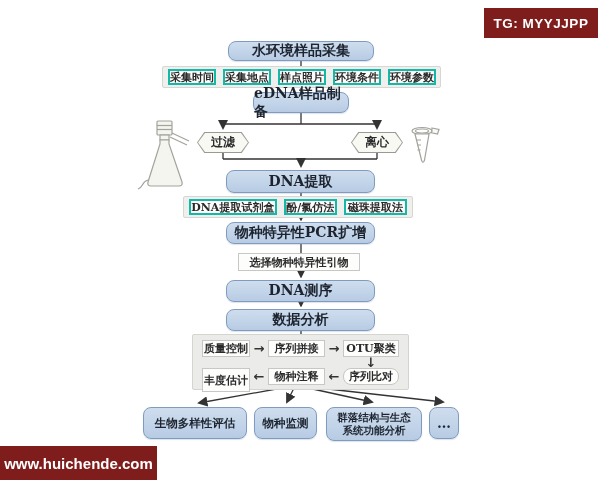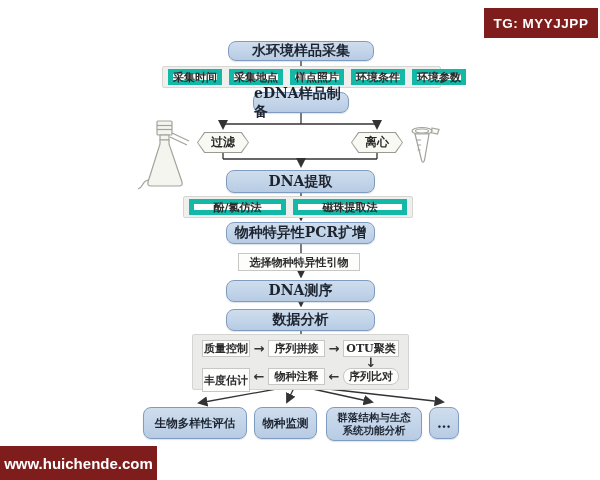--- a/index.html
+++ b/index.html
@@ -14,21 +14,21 @@
     border:1px solid #7f9cc0;border-radius:8px;
     font-size:14px;font-weight:700;color:#1d2430;box-sizing:border-box;
     box-shadow:0 1px 1px rgba(120,140,170,.25);
   }
   .rowbox{
     position:absolute;display:flex;align-items:stretch;box-sizing:border-box;
     background:#efefed;border:1px solid #d6d6d2;border-radius:2px;padding:2px 5px;gap:7px;
   }
   .small{
     display:flex;align-items:center;justify-content:center;flex:1;
-    background:#fdfdfc;border:5px solid #14b8a6;font-size:11px;font-weight:700;color:#2a2a2a;
+    background:#fdfdfc;border:2px solid #14b8a6;font-size:11px;font-weight:700;color:#2a2a2a;
     box-sizing:border-box;white-space:nowrap;
   }
   .smallabs{
     position:absolute;display:flex;align-items:center;justify-content:center;
     background:#fdfdfc;border:1px solid #c7c7c3;font-size:11px;font-weight:700;color:#2a2a2a;
     box-sizing:border-box;white-space:nowrap;
   }
   .panel{
     position:absolute;background:#ebebe9;border:1px solid #d4d4d0;border-radius:2px;box-sizing:border-box;
   }
@@ -119,20 +119,21 @@
       <ellipse cx="14" cy="7" rx="10" ry="3.5"></ellipse>
       <ellipse cx="14" cy="7" rx="6.5" ry="2" fill="#ffffff"></ellipse>
       <path d="M7 10 L21 10 L16.5 36 Q15 41 13.5 36 Z" fill="#ffffff"></path>
       <path d="M9 16 h4 M9 21 h4 M9.5 26 h3" fill="none"></path>
     </g>
   </svg>
 
   <div class="node" style="left:226px;top:170px;width:149px;height:23px;">DNA提取</div>
 
   <div class="rowbox" style="left:183px;top:196px;width:230px;height:22px;">
+    <div class="small" style="flex:1.7;">DNA提取试剂盒</div>
     <div class="small" style="flex:1;">酚/氯仿法</div>
     <div class="small" style="flex:1.2;">磁珠提取法</div>
   </div>
 
   <div class="node" style="left:226px;top:222px;width:149px;height:22px;">物种特异性PCR扩增</div>
 
   <div class="smallabs" style="left:238px;top:253px;width:122px;height:18px;">选择物种特异性引物</div>
 
   <div class="node" style="left:226px;top:280px;width:149px;height:22px;">DNA测序</div>
 

